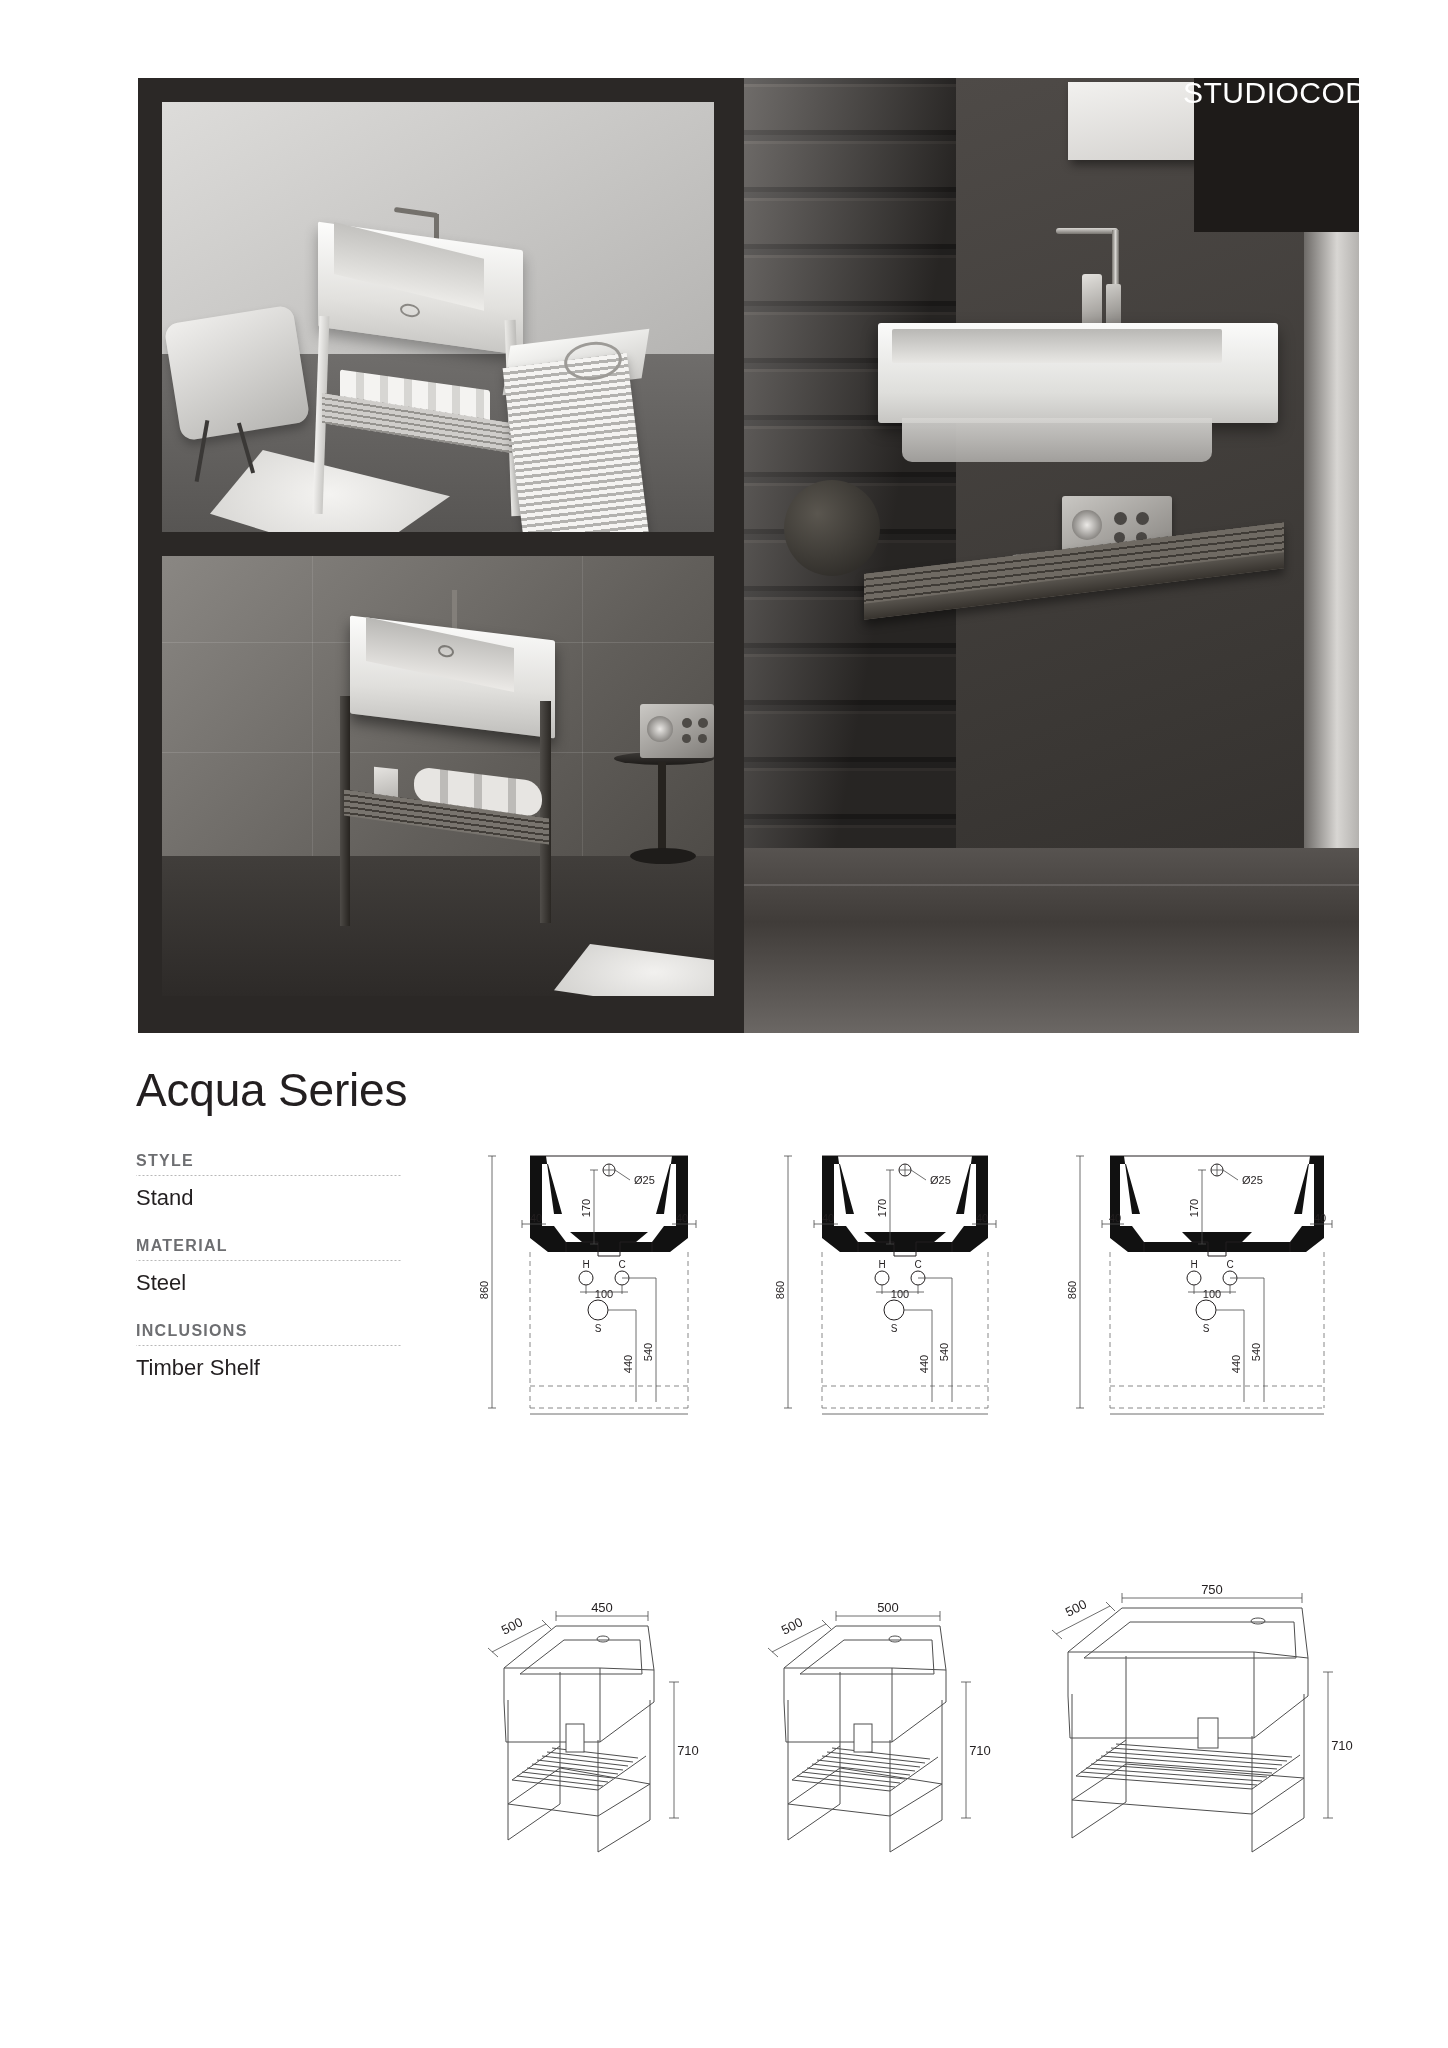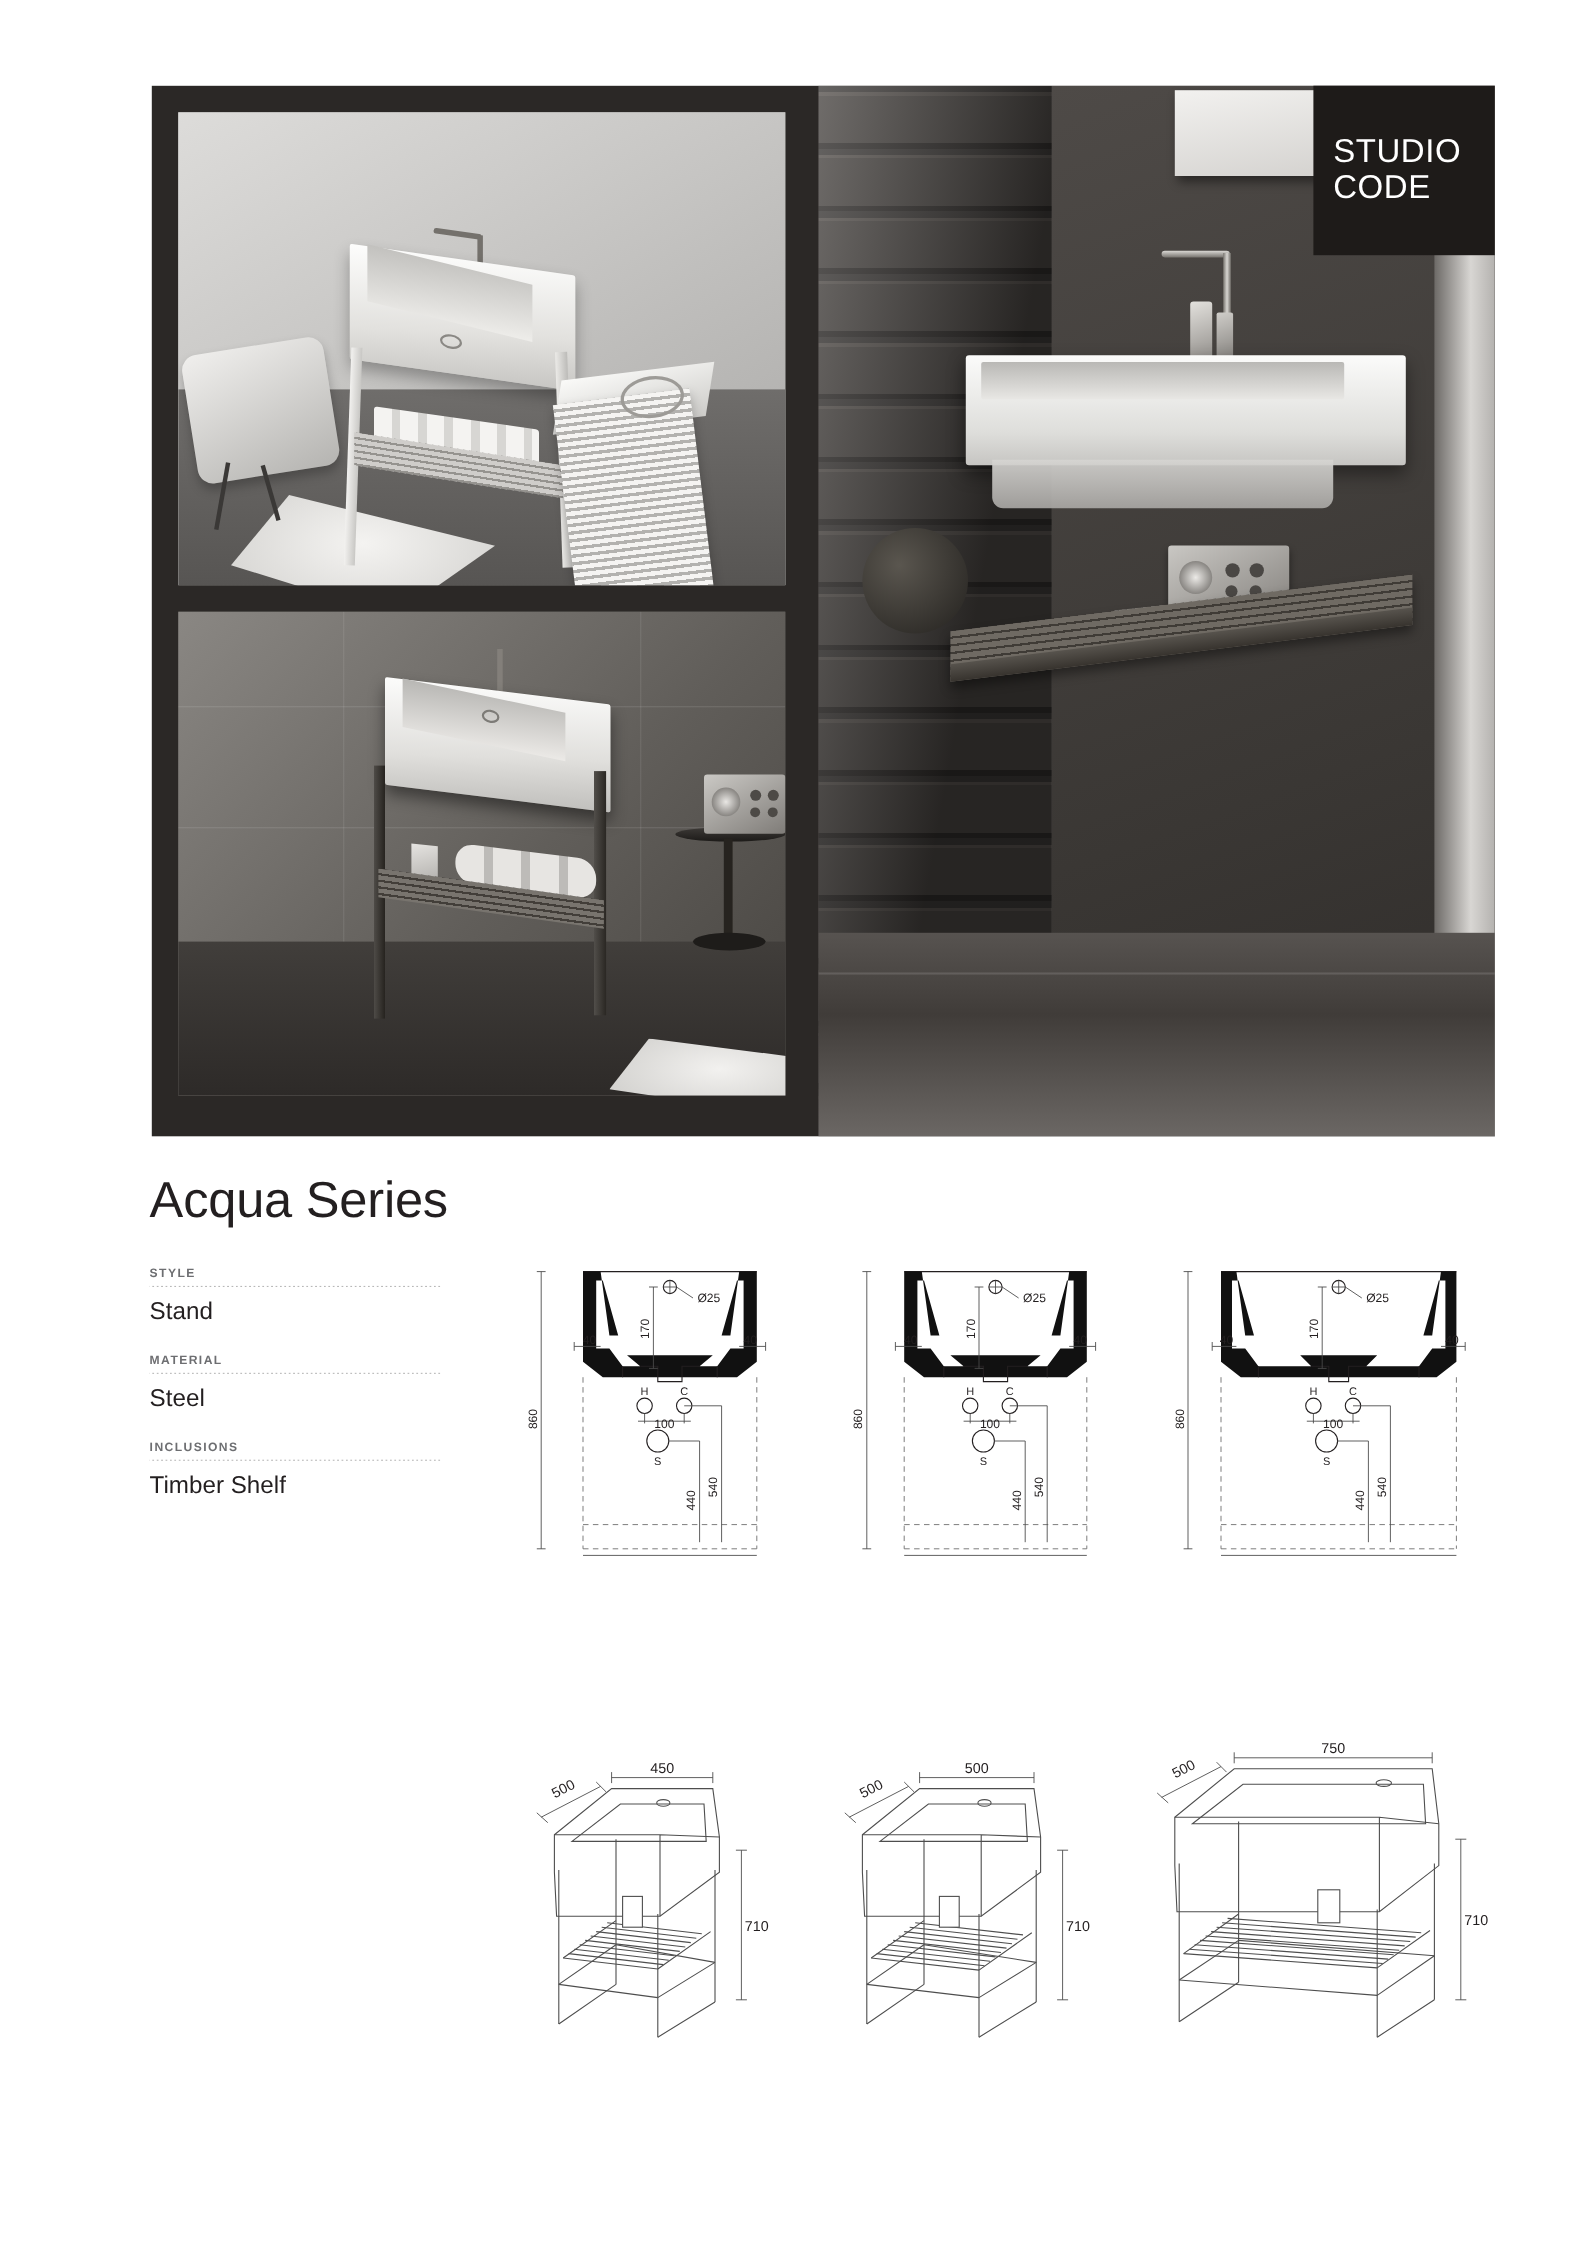--- a/index.html
+++ b/index.html
@@ -221,35 +221,35 @@
   .ph-bot .rug{
     position:absolute;left:392px;top:388px;width:200px;height:70px;
     background:radial-gradient(ellipse at 50% 40%,#f2f1ef,#c9c8c5);
     clip-path:polygon(18% 0%,100% 30%,80% 100%,0% 66%);
   }
 
   
   .logo{
     position:absolute;left:1056px;top:-1px;width:165px;height:155px;
     background:#1e1b19;color:#ffffff;
-    display:flex;flex-direction:column;justify-content:center;
+    display:flex;flex-direction:row;justify-content:center;
     padding-left:18px;box-sizing:border-box;
     letter-spacing:.5px;font-size:30px;line-height:1.08;
   }
 
   
   .page-title{
     position:absolute;left:136px;top:1063px;
     font-size:46px;color:#231f20;font-weight:400;letter-spacing:-.2px;
   }
 
   
   .spec-col{position:absolute;left:136px;top:1152px;width:268px;}
   .spec-label{
-    font-size:11px;font-weight:bold;color:#6d6e71;
+    font-size:16px;font-weight:bold;color:#6d6e71;
     letter-spacing:1.3px;margin-bottom:5px;
   }
   .spec-rule{
     height:1px;width:265px;margin-bottom:9px;
     background-image:linear-gradient(to right,#b8b8b8 38%,rgba(255,255,255,0) 0%);
     background-position:bottom;background-size:4px 1px;background-repeat:repeat-x;
   }
   .spec-value{
     font-size:22px;color:#231f20;line-height:1.22;margin-bottom:25px;white-space:pre-line;
   }

